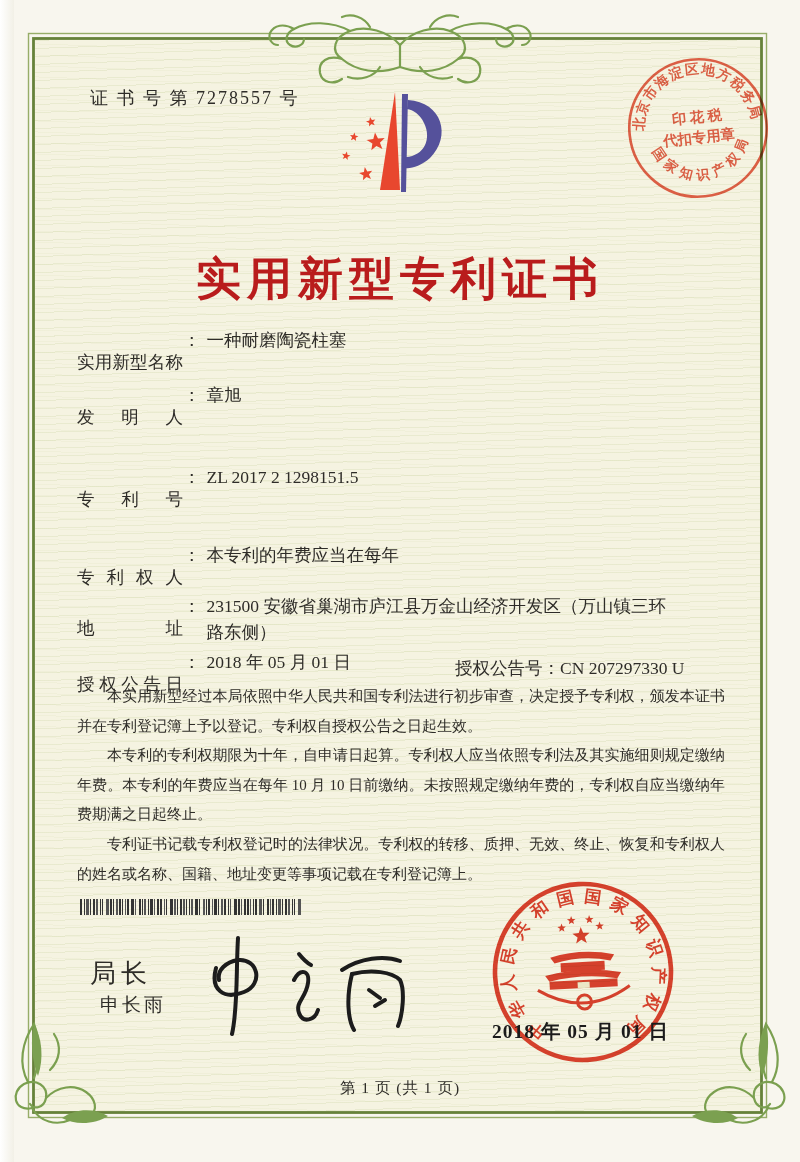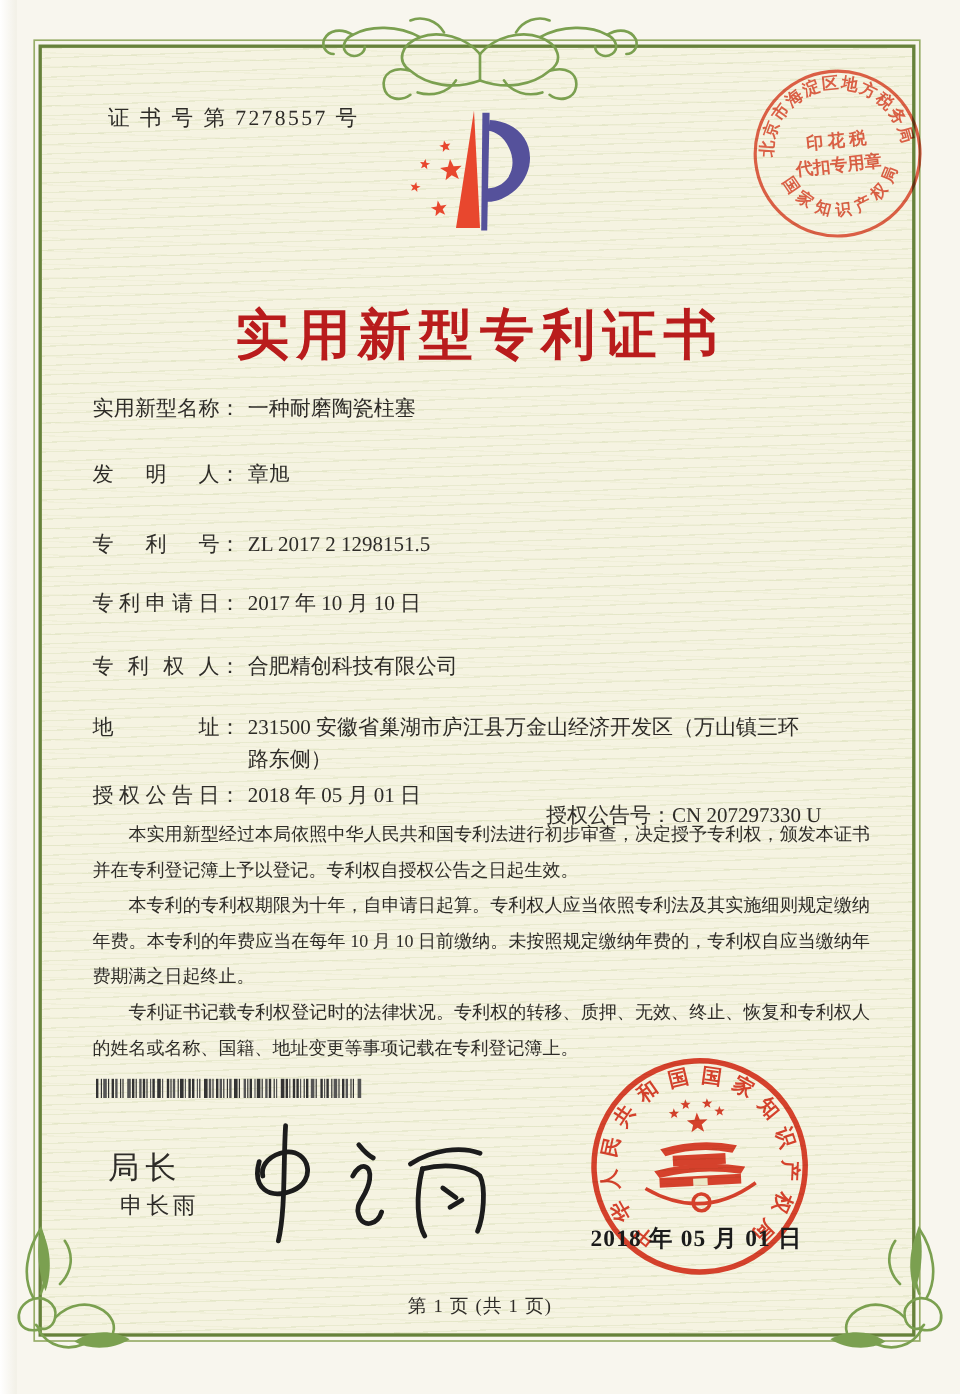--- a/index.html
+++ b/index.html
@@ -25,25 +25,25 @@
   .orn{stroke:var(--ornament-green);fill:none;stroke-width:2.2;stroke-linecap:round;}
   .orn-fill{fill:var(--ornament-green);stroke:none;}
 
   .cert-no{position:absolute;left:90px;top:86px;font-size:18px;letter-spacing:2px;text-align:center;}
   .doc-title{
     position:absolute;left:0;right:0;top:213px;text-align:center;
     font-size:45px;font-weight:700;letter-spacing:6px;color:#b91c1c;margin-top:36px;
   }
 
   .row{position:absolute;left:77px;right:45px;font-size:17.5px;line-height:26px;}
-  .row .lbl{display:inline-block;width:106px;text-align:justify;text-align-last:justify;vertical-align:top;}
+  .row .lbl{display:inline-block;width:106px;text-align:justify;text-align-last:justify;vertical-align:top;margin-top:22px;}
   .row .colon{vertical-align:top;}
   .row .val{margin-left:6px;vertical-align:top;display:inline-block;}
   .row .val.addr{width:470px;}
-  .row .grant-no{position:absolute;left:378px;top:17px;white-space:nowrap;}
+  .row .grant-no{position:absolute;left:378px;top:6px;white-space:nowrap;}
 
   .paras{
     position:absolute;left:77px;width:648px;top:682px;
     font-size:15px;line-height:29.6px;text-align:justify;
   }
   .paras p{margin:0;text-indent:2em;}
 
   #barcode{position:absolute;left:80px;top:899px;width:224px;height:16px;font-size:0;}
   #barcode div{display:inline-block;height:100%;background:#333;vertical-align:top;}
 
@@ -116,28 +116,25 @@
   </svg>
 
   <div class="doc-title">实用新型专利证书</div>
 
   <div class="row" style="top:327px">
     <span class="lbl">实用新型名称</span><span class="colon">：</span><span class="val">一种耐磨陶瓷柱塞</span>
   </div>
   <div class="row" style="top:382px">
     <span class="lbl">发明人</span><span class="colon">：</span><span class="val">章旭</span>
   </div>
-  <div class="row" style="top:440px">
+  <div class="row" style="top:464px">
     <span class="lbl">专利号</span><span class="colon">：</span><span class="val">ZL 2017 2 1298151.5</span>
   </div>
-  <div class="row" style="top:489px">
-    <span class="lbl">专利申请日</span><span class="colon">：</span><span class="val">2017 年 10 月 10 日</span>
-  </div>
   <div class="row" style="top:542px">
-    <span class="lbl">专利权人</span><span class="colon">：</span><span class="val">合肥精创科技有限公司</span>
+    <span class="lbl">专利权人</span><span class="colon">：</span><span class="val">本专利的年费应当在每年</span>
   </div>
   <div class="row" style="top:593px">
     <span class="lbl">地址</span><span class="colon">：</span><span class="val addr">231500 安徽省巢湖市庐江县万金山经济开发区（万山镇三环路东侧）</span>
   </div>
   <div class="row" style="top:649px">
     <span class="lbl">授权公告日</span><span class="colon">：</span><span class="val">2018 年 05 月 01 日</span>
     <span class="grant-no"><span>授权公告号</span><span>：</span><span>CN 207297330 U</span></span>
   </div>
 
   <div class="paras">

